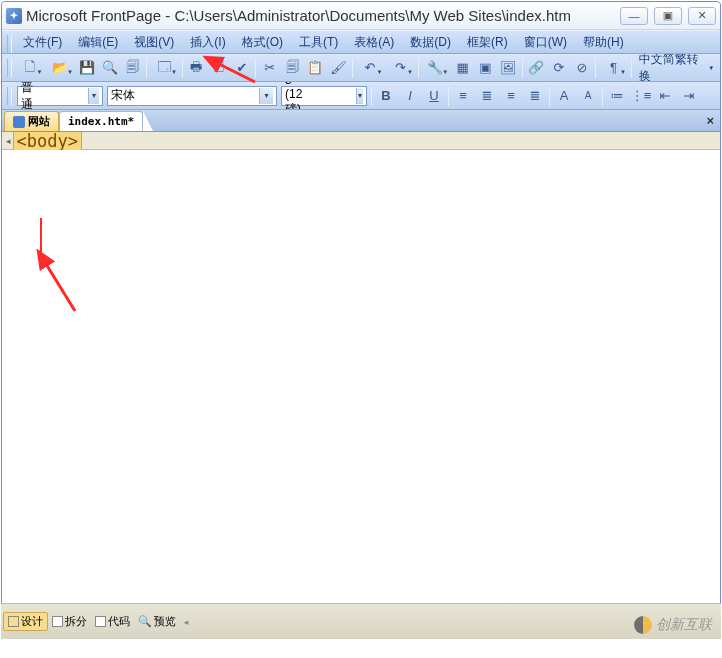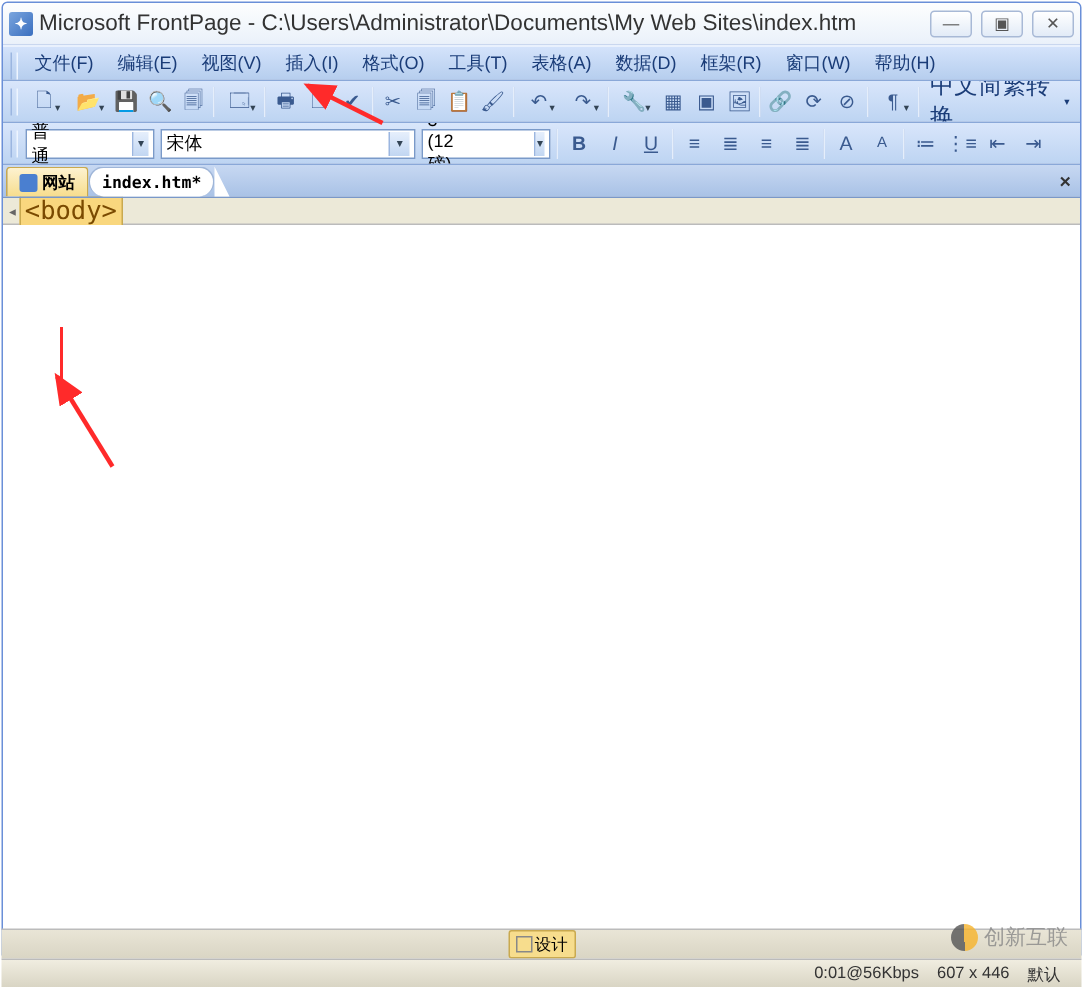--- a/index.html
+++ b/index.html
@@ -11,48 +11,48 @@
 .win-btns { display: flex; gap: 6px; }
 .win-btn { width: 28px; height: 18px; border: 1px solid #a8b9d6; border-radius: 3px; background: linear-gradient(#fff,#e2ebf7); display: flex; align-items: center; justify-content: center; font-size: 11px; color: #555; cursor: pointer; }
 .menubar { height: 24px; background: linear-gradient(#d4e3fb,#b6ceee); border-top:1px solid #e9f1fd; border-bottom: 1px solid #8aa8d8; display: flex; align-items: flex-end; padding: 0 2px; font-size: 12px; }
 .menu-grip { width: 5px; height: 18px; border-left: 1px solid #9bb6e0; border-right: 1px solid #eef5ff; margin: 0 3px; }
 .menu-item { padding: 2px 8px; color: #1a3c78; cursor: pointer; }
 .toolbar { height: 28px; background: linear-gradient(#d9e6fb,#bdd4f2); border-bottom: 1px solid #8aa8d8; display: flex; align-items: center; padding: 0 2px; overflow:hidden; }
 .tbtn { width: 22px; height: 22px; margin: 0 1px; border: 1px solid transparent; border-radius: 3px; display: flex; align-items: center; justify-content: center; cursor: pointer; font-size: 13px; color: #3a5a8f; position:relative; }
 .tbtn.drop { width: 30px; }
 .tbtn.drop::after { content:"▾"; font-size:7px; position:absolute; right:2px; bottom:2px; color:#345; }
 .sep { width:1px; height:20px; background:#9fb8dd; margin:0 2px; border-right:1px solid #e5eefb; }
-.cvt-btn { display:flex;align-items:center;padding:0 4px;height:22px;border:1px solid transparent;border-radius:3px;font-size:16px;color:#1a3c78;cursor:pointer;}
+.cvt-btn { display:flex;align-items:center;padding:0 4px;height:22px;border:1px solid transparent;border-radius:3px;font-size:12px;color:#1a3c78;cursor:pointer;}
 .cvt-btn::after{content:"▾";font-size:7px;margin-left:3px;}
 .fmtbar { height: 28px; background: linear-gradient(#d9e6fb,#bdd4f2); border-bottom: 1px solid #8aa8d8; display: flex; align-items: center; padding: 0 2px; overflow:hidden;}
 .combo { height: 20px; background: #fff; border: 1px solid #7a9ac9; font-size: 12px; padding: 0 3px; display: flex; align-items: center; justify-content: space-between; cursor: pointer; margin: 0 2px; gap: 46px; }
 .combo .arr { width:14px; height:16px; background:linear-gradient(#e6effc,#c1d6f2); border-left:1px solid #9bb6e0; margin-left:3px; display:flex;align-items:center;justify-content:center;font-size:8px;color:#345;}
 .tabbar { height: 22px; background: linear-gradient(#c7d8f2,#a9c2e6); border-bottom: 1px solid #7a98c8; display: flex; align-items: flex-end; padding-left:2px; position:relative; }
 .tab { height: 20px; background: linear-gradient(#fdf2d0,#f7dd8d); border: 1px solid #c9a94f; border-bottom: none; border-radius: 3px 3px 0 0; padding: 0 8px; font-size: 11px; display: flex; align-items: center; margin-right:0px; cursor:pointer;font-weight:bold;}
-.tab.file { background: #fff; border-color:#9eb5d8;border-radius:10px;}
+.tab.file { background: #fff; border-color:#9eb5d8;}
 .tab.file::after { content:""; position:absolute; }
 .tab-slope { width:0;height:0;border-bottom:20px solid #fff;border-right:10px solid transparent;position:relative;top:0;}
 .tab .ticon { width:12px;height:12px;background:#4a7fd0;border-radius:2px;margin-right:3px;display:inline-block;}
 .tab-x { position:absolute; right:6px; top:3px; font-size:13px; color:#333; cursor:pointer; font-weight:bold;}
 .tagbar { height: 18px; background: #ece9d8; border-bottom: 1px solid #bbb; display:flex;align-items:center;padding:0 2px;font-size:11px;}
 .tagbar .arrow { font-size:9px; color:#666; margin:0 2px;}
 .tag-body { background:#f9d77e; border:1px solid #c9a94f; padding:0 3px; color:#7a4a00; font-family:monospace; font-size:17px;}
 .editor { position: absolute; top: 150px; left: 4px; right: 4px; bottom: 40px; background: #fff; overflow:hidden;}
 .page-box { margin: 12px 18px; border: 1px dotted #888; padding: 6px 0; text-align: center; font-size: 24px; font-family: SimSun, serif; color: #333; }
 .cursor-line { position: absolute; left: 36px; top: 68px; width: 2px; height: 36px; background: #ff2a2a; }
 .arrow1 { position:absolute; left:200px; top:52px; width:60px; height:30px; pointer-events:none;}
 .arrow2 { position:absolute; left:30px; top:246px; width:50px; height:70px; pointer-events:none;}
-.viewbar { position:absolute; bottom:19px; left:1px; right:1px; height:20px; background:linear-gradient(#e9e5d6,#d9d5c4); border-top:1px solid #bbb; display:flex; align-items:center; font-size:11px; padding:0 2px;flex-direction:column;}
+.viewbar { position:absolute; bottom:19px; left:1px; right:1px; height:36px; background:linear-gradient(#e9e5d6,#d9d5c4); border-top:1px solid #bbb; display:flex; align-items:center; font-size:11px; padding:0 2px;}
 .vbtn { padding: 1px 4px; margin:0; cursor:pointer; display:flex;align-items:center;}
 .vbtn.active { background:#f7dd8d; border:1px solid #c9a94f; border-radius:2px;}
 .vico { width:11px;height:11px;border:1px solid #888;margin-right:2px;background:#fff;display:inline-block;}
 .vico.y{background:#f7dd8d;}
 .statusbar { position:absolute; bottom:0; left:1px; right:1px; height:19px; background:linear-gradient(#f0ede0,#d9d5c4); border-top:1px solid #bbb; display:flex; align-items:center; justify-content:flex-end; font-size:11px; padding:0 8px; color:#333;}
 .statusbar span { margin: 0 6px; }
-.watermark { position:absolute; right:10px; bottom:24px; font-size:14px; color:#888; display:flex;align-items:center; opacity:.8;}
+.watermark { position:absolute; right:10px; bottom:24px; font-size:14px; color:#888; display:flex;align-items:center; opacity:.8;font-style:italic;}
 .watermark .wicon{width:18px;height:18px;border-radius:50%;background:conic-gradient(#f7b42c 0 180deg,#555 180deg 360deg);margin-right:4px;}
 svg.arrow-svg{overflow:visible;}
 </style>
 </head>
 <body>
 
 <div class="window">
   <div class="titlebar">
     <div class="app-icon">✦</div>
     <div class="title-text">Microsoft FrontPage - C:\Users\Administrator\Documents\My Web Sites\index.htm</div>
@@ -206,23 +206,18 @@
         <span class="vico"></span>
         <span>代码</span>
       </div>
     <div class="vbtn">
         <span style="margin-right:2px">🔍</span>
         <span>预览</span>
       </div>
     <span style="margin-left:4px;color:#888;font-size:9px;">◂</span>
   </div>
 
-  <div class="statusbar">
-    <span>0:01@56Kbps</span>
-    <span>607 x 446</span>
-    <span>默认</span>
-  </div>
 
   <div class="watermark">
     <div class="wicon"></div>
     <span>创新互联</span>
   </div>
 </div>
 
 </body></html>

